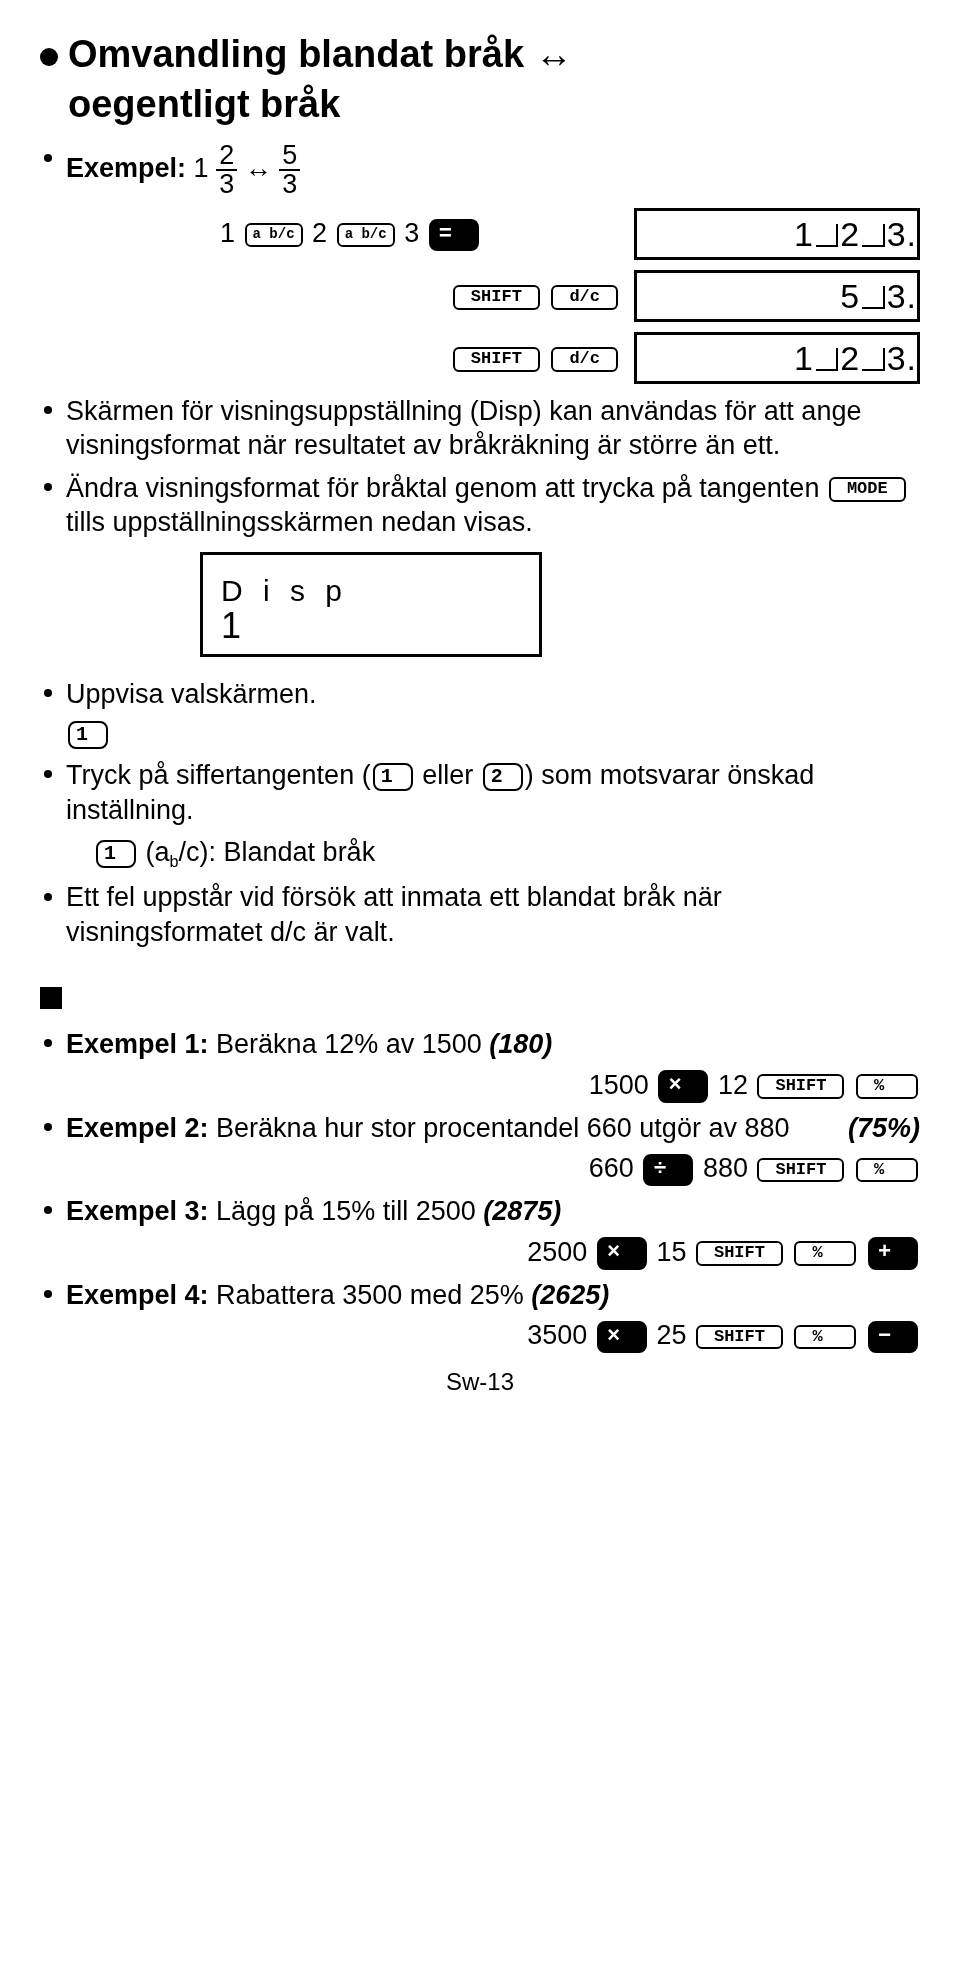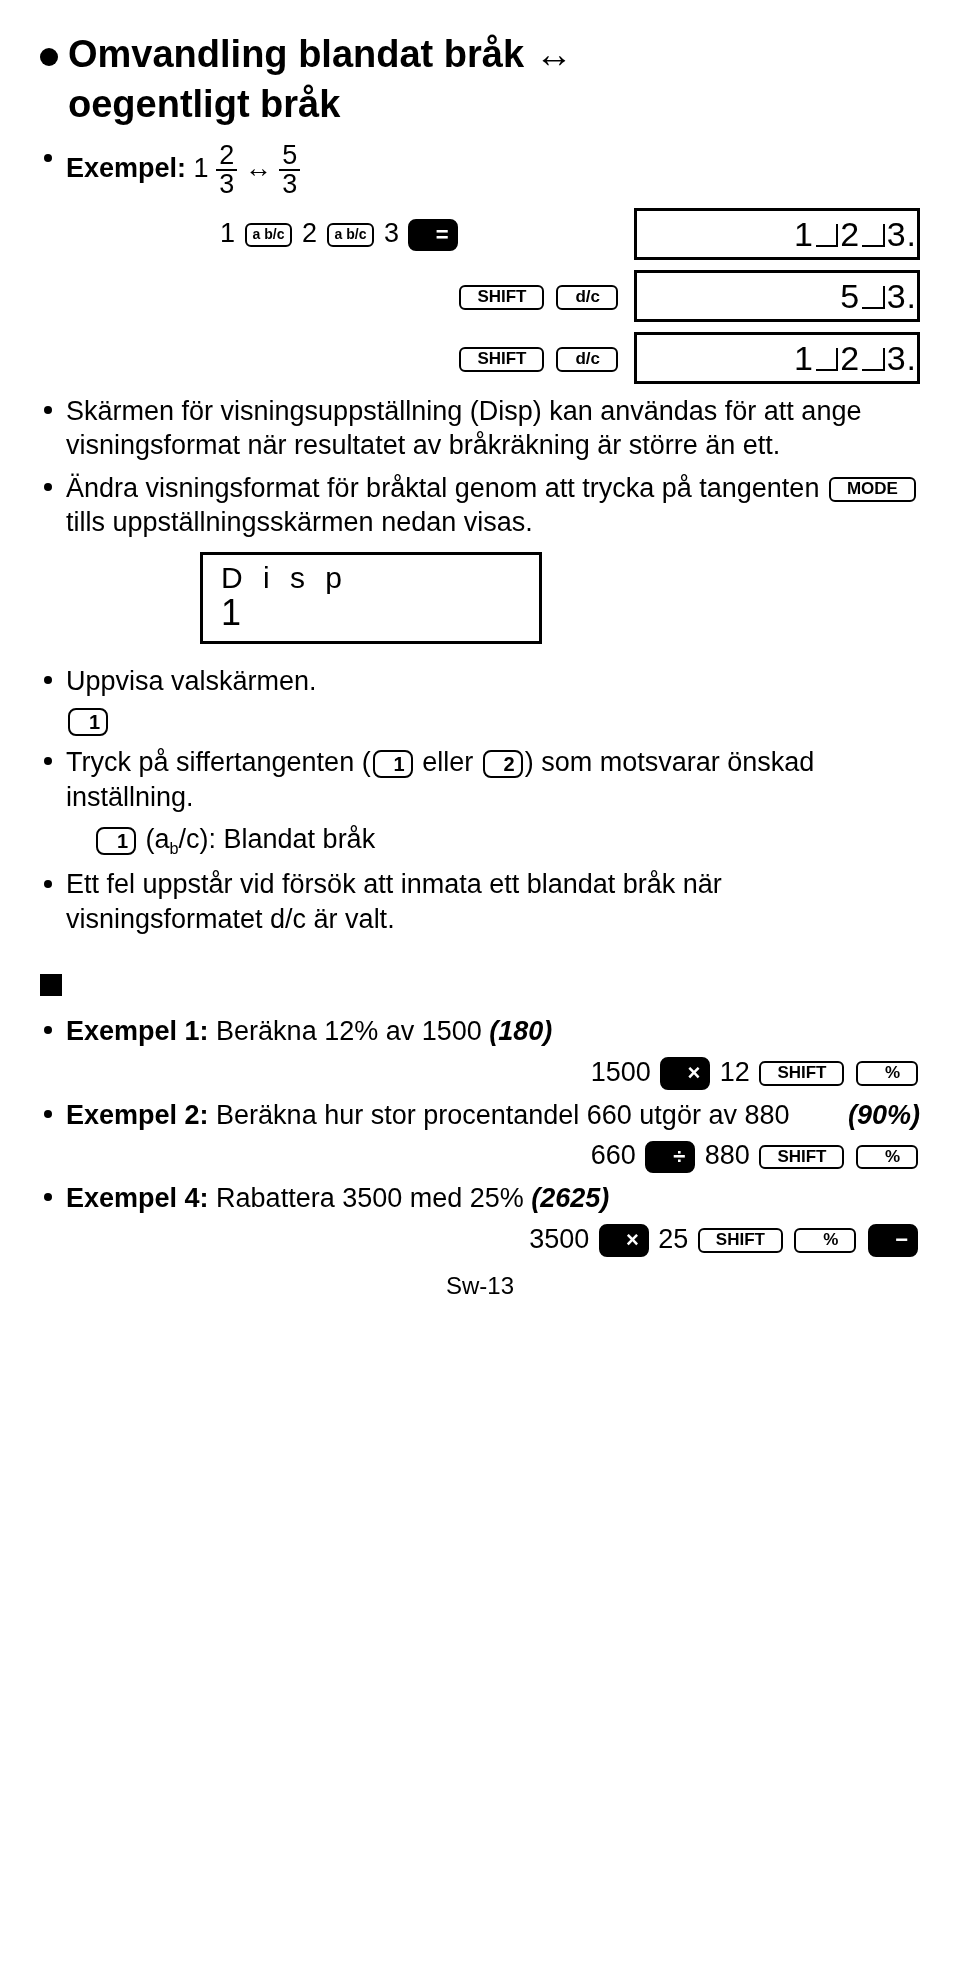--- a/index.html
+++ b/index.html
@@ -7,29 +7,29 @@
   .h1{font-weight:bold;font-size:38px;line-height:1.1;margin:8px 0 2px 0}
   .dot{display:inline-block;width:14px;height:14px;background:#000;border-radius:50%;vertical-align:middle;margin-right:10px}
   .h1 .dot{width:18px;height:18px}
   ul.smdots{list-style:none;margin:8px 0 0 0;padding:0}
   ul.smdots>li{margin:8px 0 0 0;padding-left:26px;position:relative}
   ul.smdots>li>.sdot{position:absolute;left:4px;top:0.45em;width:8px;height:8px;background:#000;border-radius:50%}
   ul.smdots>li.ib{display:inline-block;padding-left:26px}
   .frac{display:inline-block;text-align:center;vertical-align:middle;line-height:1}
   .frac .n{display:block;font-size:27px;padding:0 3px}
   .frac .d{display:block;border-top:2.5px solid #000;font-size:27px;padding:0 3px}
-  .key{display:inline-block;border:2px solid #000;border-radius:6px;font-family:Liberation Sans, sans-serif;font-weight:bold;font-size:14px;min-width:30px;text-align:right;padding:2px 6px;line-height:1.1;vertical-align:middle;margin:0 2px;background:#fff}
+  .key{display:inline-block;border:2px solid #000;border-radius:6px;font-family:Liberation Mono, monospace;font-weight:bold;font-size:14px;min-width:30px;text-align:left;padding:2px 6px;line-height:1.1;vertical-align:middle;margin:0 2px;background:#fff}
   .key.sm{font-size:17px;min-width:26px;padding:1px 16px}
   .key.num{font-size:20px;min-width:24px;padding:1px 6px;border-radius:8px}
   .key.rblk{background:#000;color:#fff;border-radius:8px;min-width:30px;font-size:22px;padding:2px 8px;font-weight:bold}
   .key.rblk.eq{font-size:22px}
   .disp{display:inline-block;border:3px solid #000;font-family:Liberation Sans, sans-serif;width:280px;padding:6px 0;font-size:34px;text-align:right;line-height:1;letter-spacing:1px;vertical-align:middle}
   .row{display:flex;align-items:center;gap:14px;justify-content:flex-end;margin:10px 0}
   .row.first{justify-content:space-between;padding-left:180px}
-  .dispbox2{display:inline-block;border:3px solid #000;width:300px;margin:12px 0 12px 160px;padding:4px 18px 10px 18px;font-family:Arial,sans-serif}
+  .dispbox2{display:inline-block;border:3px solid #000;width:300px;margin:12px 0 12px 160px;padding:17px 18px 10px 18px;font-family:Arial,sans-serif}
   .dispbox2 .l1{font-size:30px;letter-spacing:6px}
   .dispbox2 .l2{font-size:36px;line-height:1;margin-top:-2px}
   .indented{margin-left:28px}
   .sub{font-size:0.6em;vertical-align:sub}
   .h2{font-weight:bold;font-size:34px;margin:24px 0 10px 0}
   .sq{display:inline-block;width:22px;height:22px;background:#000;vertical-align:middle;margin-right:8px}
   .b{font-weight:bold}
   .it{font-style:italic;font-weight:bold}
   .rline{text-align:right;margin:6px 0}
   .footer{text-align:center;font-size:24px;margin-top:14px}
@@ -140,27 +140,39 @@
         <span>1500</span>
         <span class="key rblk">×</span>
         <span>12</span>
         <span class="key sm">SHIFT</span>
         <span class="key sm">%</span>
       </div>
     </li>
     <li>
       <span class="sdot"></span>
       <span class="b">Exempel 2:</span><span> Beräkna hur stor procentandel 660 utgör av 880</span>
-      <span style="float:right" class="it">(90%)</span>
+      <span style="float:right" class="it">(75%)</span>
       <div style="clear:both" class="rline">
         <span>660</span>
         <span class="key rblk">÷</span>
         <span>880</span>
         <span class="key sm">SHIFT</span>
         <span class="key sm">%</span>
+      </div>
+    </li>
+    <li>
+      <span class="sdot"></span>
+      <span class="b">Exempel 3:</span><span> Lägg på 15% till 2500 </span> <span class="it">(2875)</span>
+      <div class="rline">
+        <span>2500</span>
+        <span class="key rblk">×</span>
+        <span>15</span>
+        <span class="key sm">SHIFT</span>
+        <span class="key sm">%</span>
+        <span class="key rblk">+</span>
       </div>
     </li>
     <li>
       <span class="sdot"></span>
       <span class="b">Exempel 4:</span><span> Rabattera 3500 med 25% </span> <span class="it">(2625)</span>
       <div class="rline">
         <span>3500</span>
         <span class="key rblk">×</span>
         <span>25</span>
         <span class="key sm">SHIFT</span>

